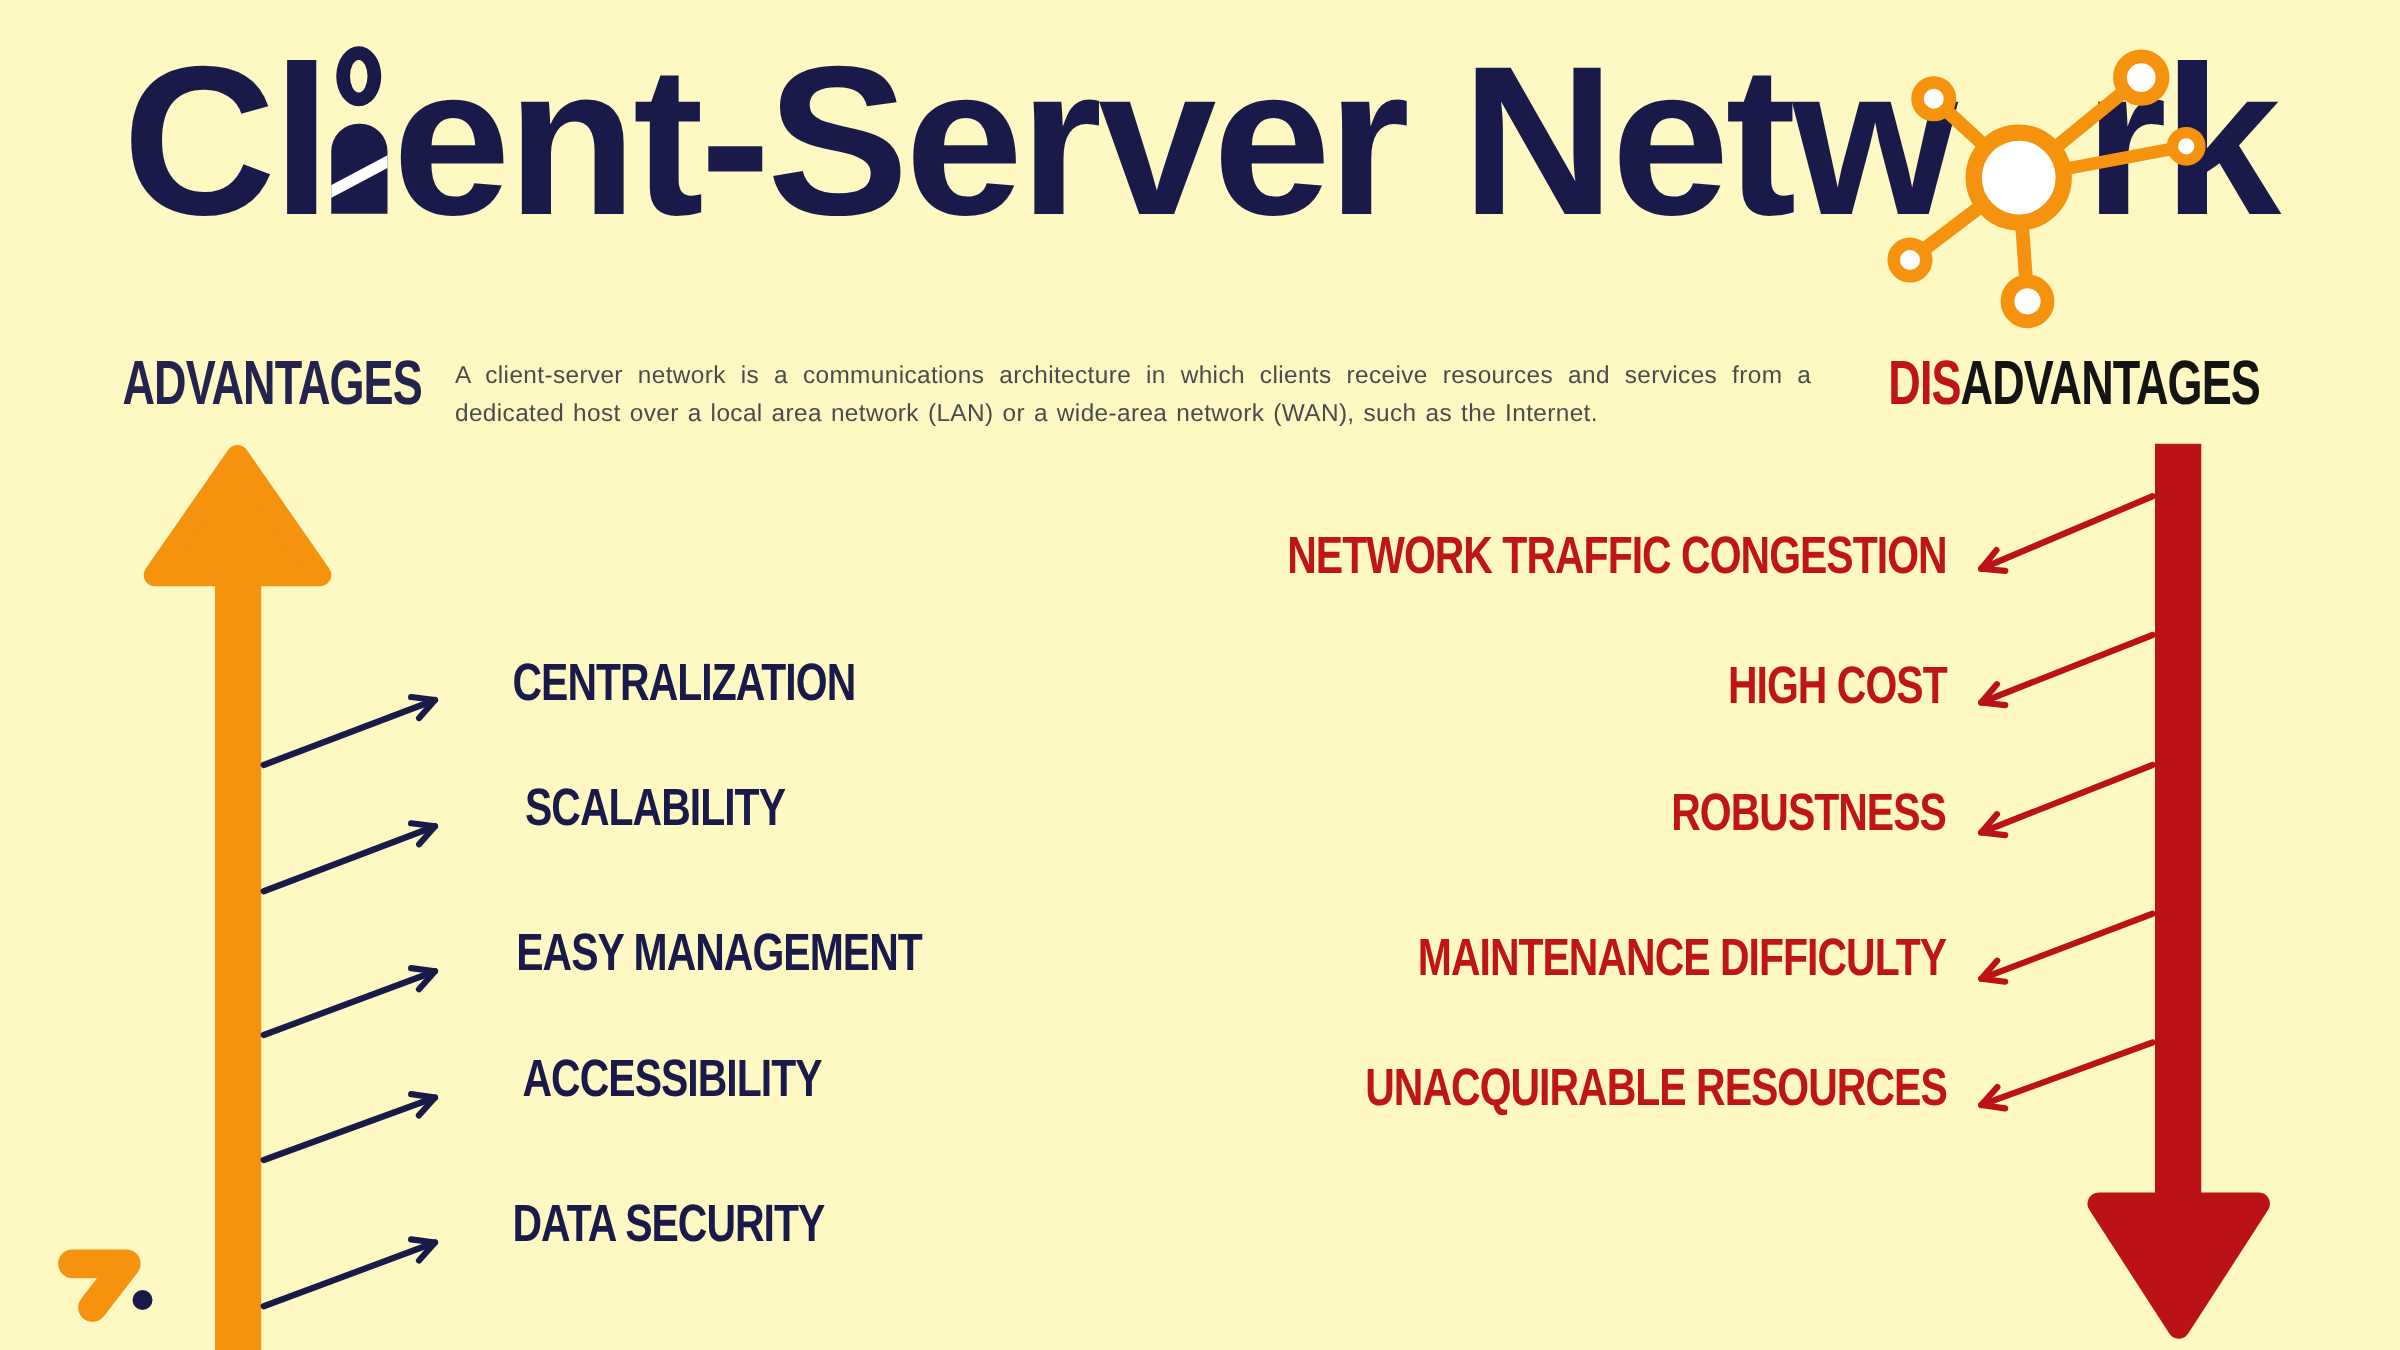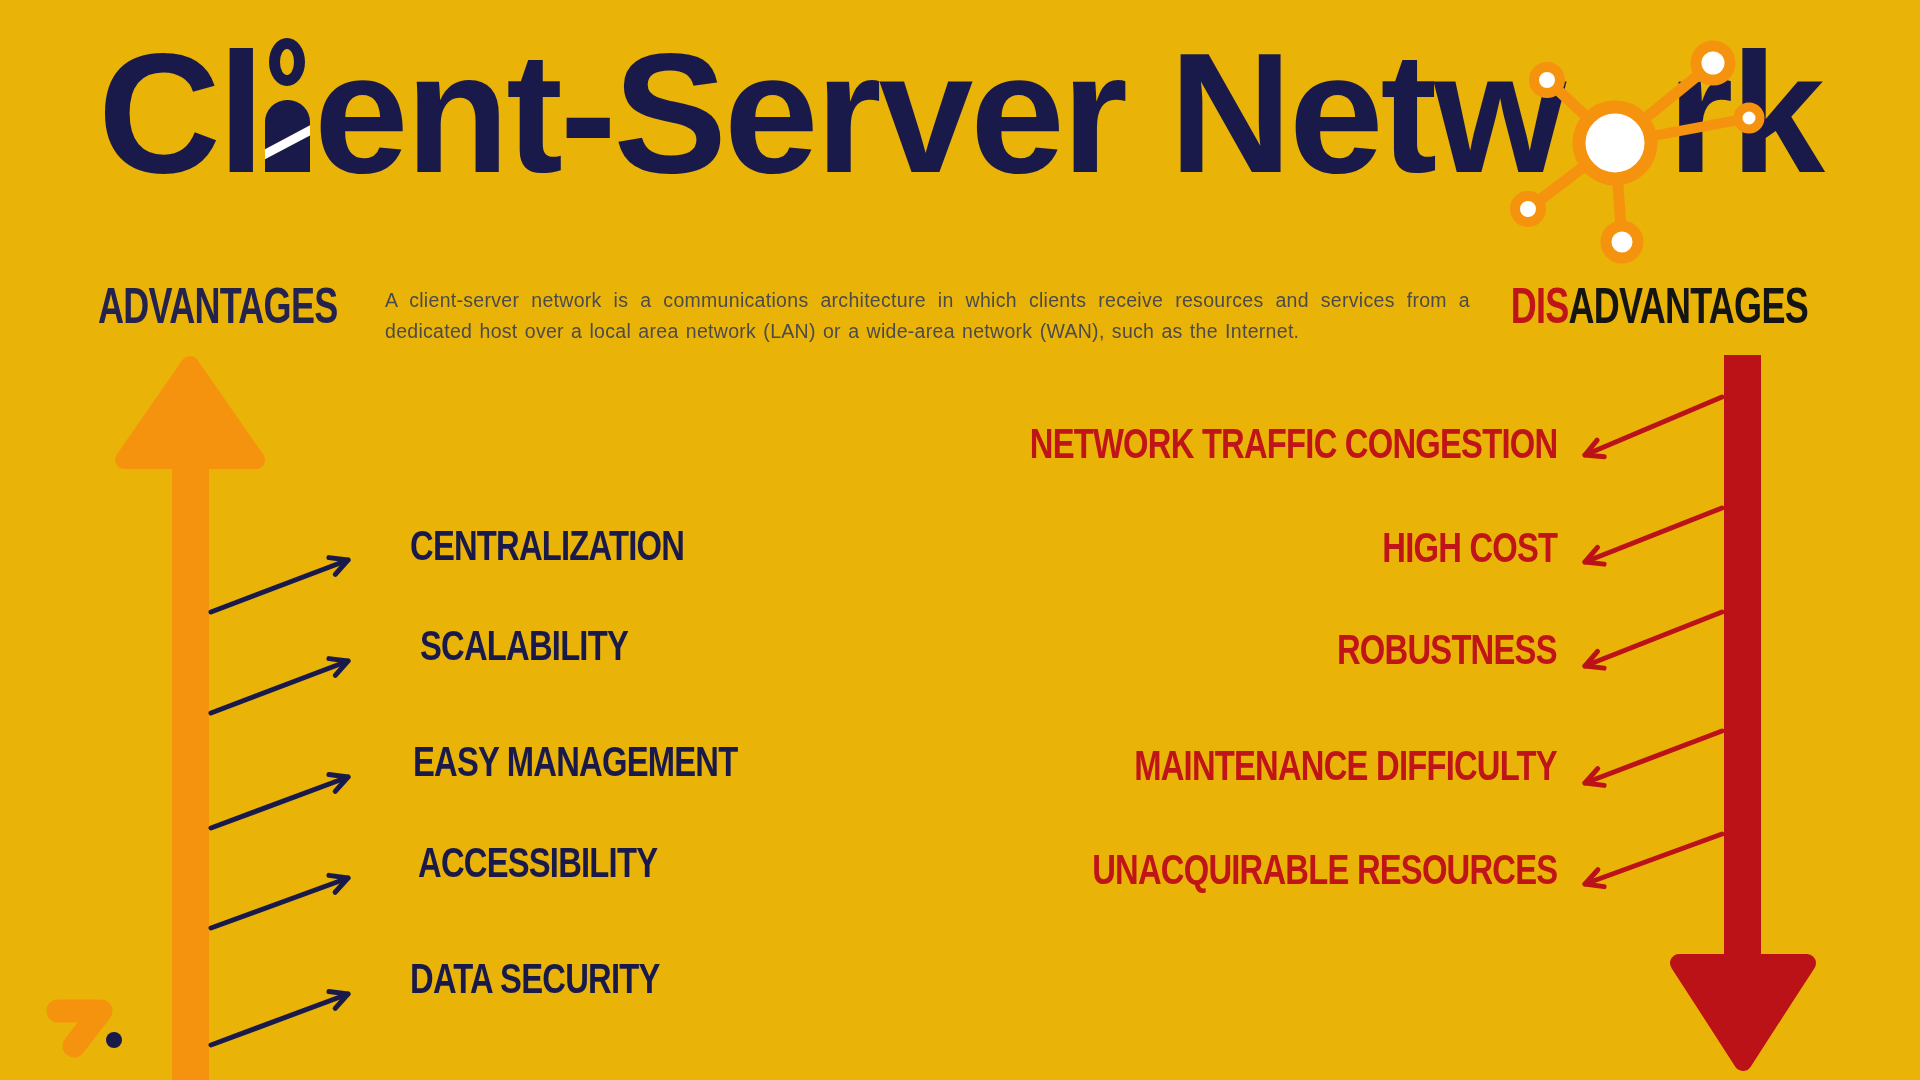--- a/index.html
+++ b/index.html
@@ -1,20 +1,20 @@
 <!DOCTYPE html>
 <html><head>
 <meta charset="utf-8">
 <style>
   html,body{margin:0;padding:0;background:#ffffff;}
   #canvas{
     position:relative;
     width:1920px;height:1080px;
     overflow:hidden;
-    background:#eab308;
+    background:#fef9c3;
     font-family:"Liberation Sans", sans-serif;
   }
   
   .title{
     position:absolute;left:0;top:28px;width:100%;
     text-align:center;white-space:nowrap;
     font-size:170px;font-weight:bold;line-height:1;
     letter-spacing:-3px;color:#1A1A4A;
   }
   .title .seg{display:inline;}
@@ -42,21 +42,21 @@
   
   .hdr{
     position:absolute;top:281px;font-size:50px;font-weight:bold;line-height:50px;
     letter-spacing:-1px;white-space:nowrap;
   }
   .hdr-adv{left:98px;color:#23234D;transform:scaleX(.72);transform-origin:left center;}
   .hdr-dis{right:112px;color:#141414;transform:scaleX(.72);transform-origin:right center;text-align:right;}
   .hdr-dis .dis{color:#C01518;}
   
   .descr{
-    position:absolute;left:385px;top:285px;width:1085px;
+    position:absolute;left:364px;top:285px;width:1085px;
     font-size:19.5px;line-height:31px;color:#4B4B4B;
     text-align:justify;letter-spacing:.3px;word-spacing:1.5px;
   }
   
   .lbl{
     position:absolute;font-size:42px;font-weight:bold;line-height:42px;
     letter-spacing:-1px;white-space:nowrap;
   }
   .lbl-left{color:#1A1A4A;transform:scaleX(.78);transform-origin:left center;}
   .lbl-right{color:#C01518;right:363px;text-align:right;transform:scaleX(.78);transform-origin:right center;}

